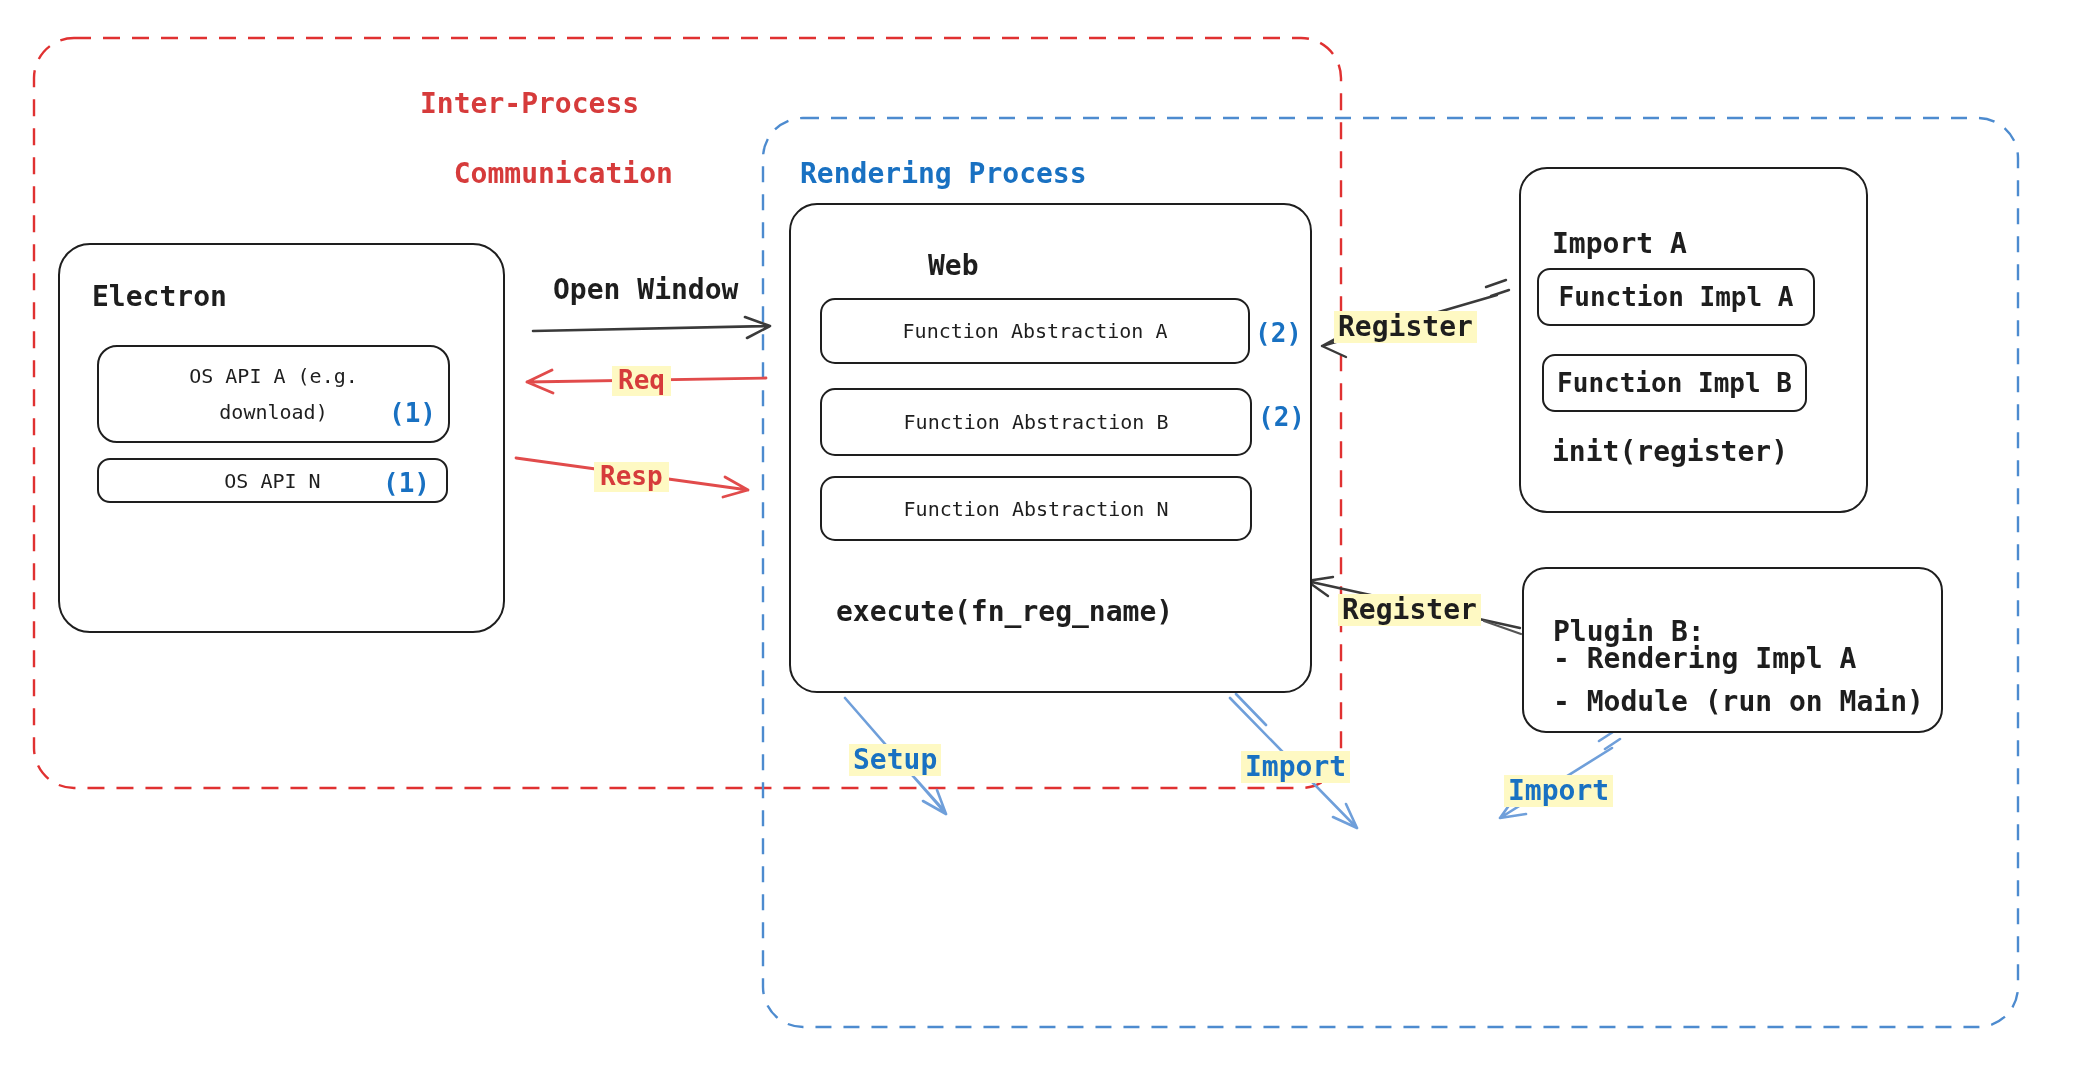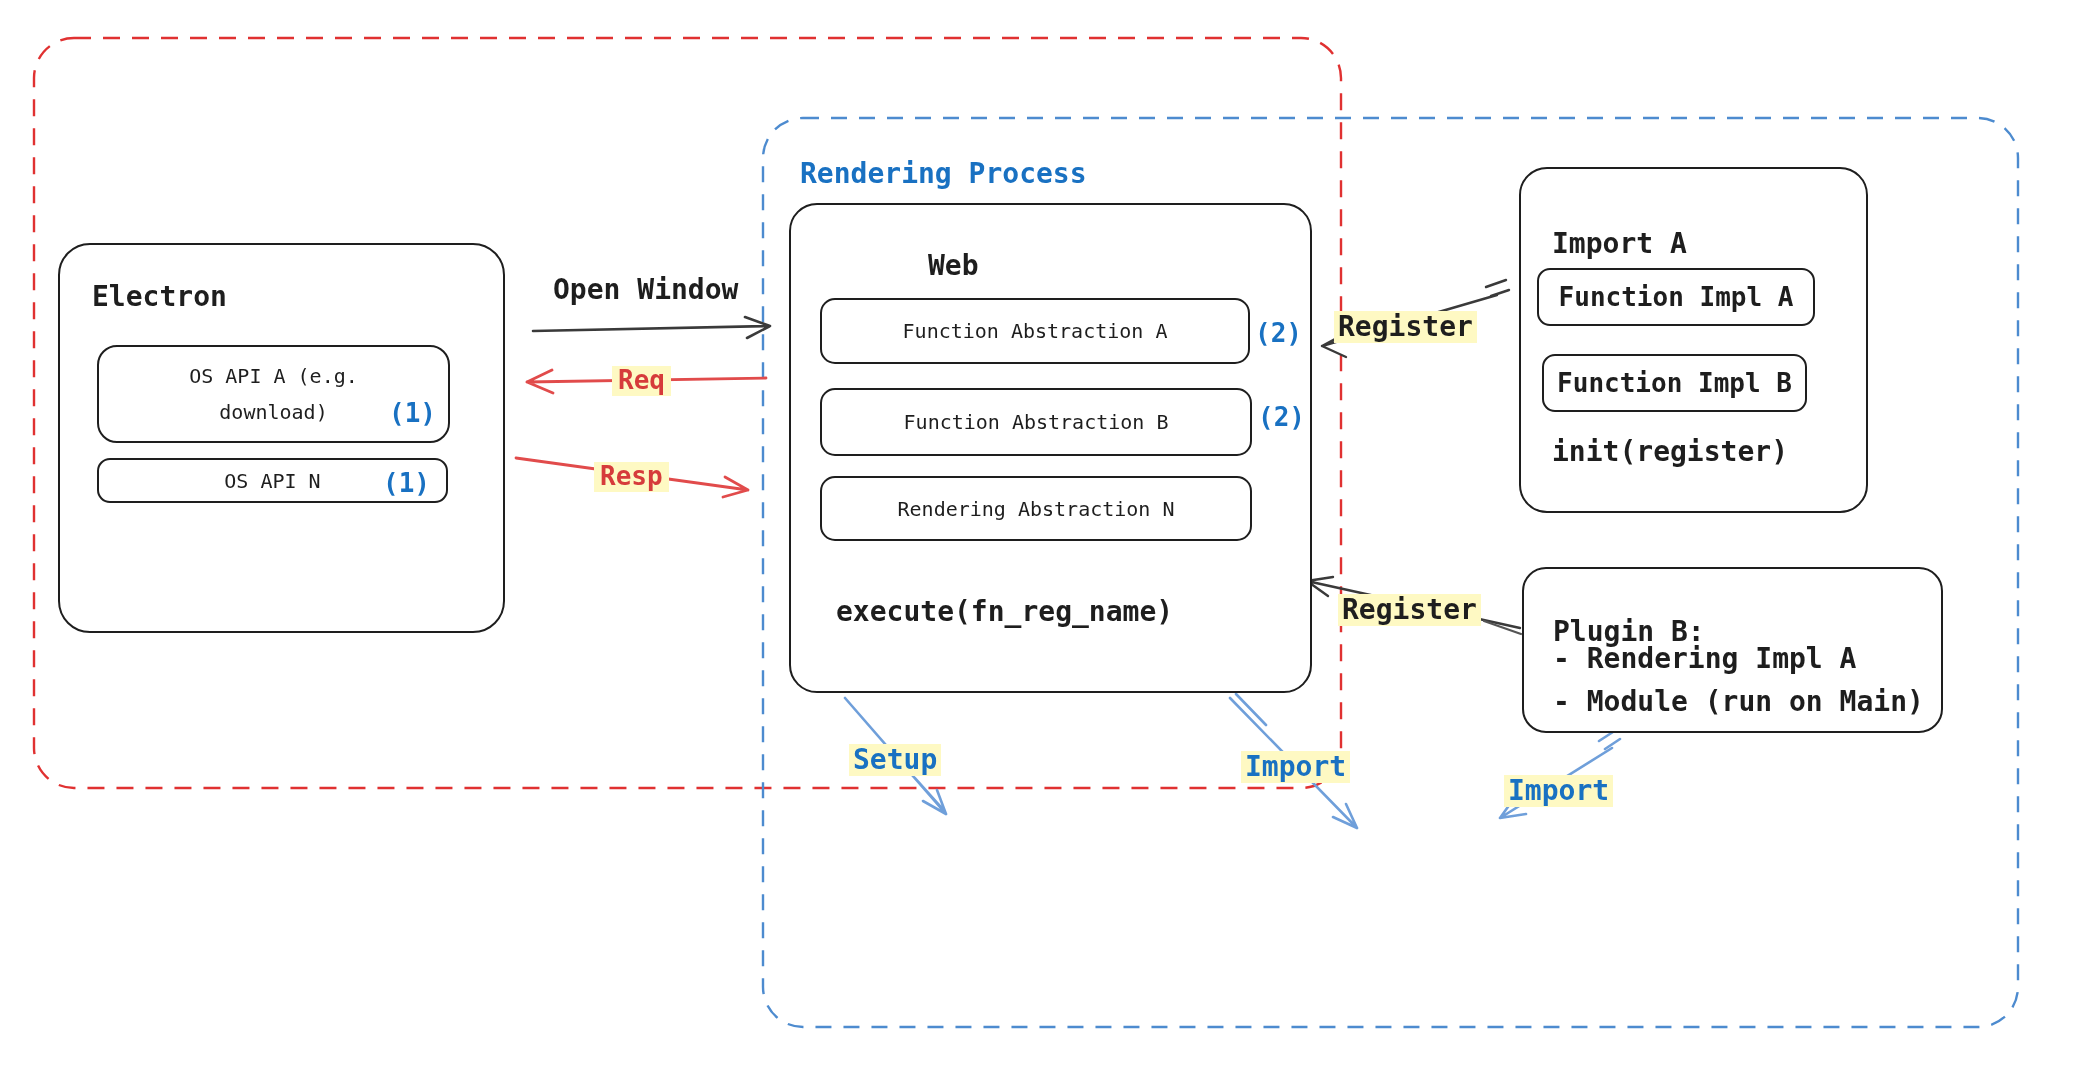--- a/index.html
+++ b/index.html
@@ -45,20 +45,22 @@
 
     <path d="M1484,621 L1521,634" fill="none" stroke="#555555" stroke-width="2.2" stroke-linecap="round"></path>
 
     <path d="M845,698 L946,814 M946,814 L937,790 M946,814 L923,801 M941,807 L915,778" fill="none" stroke="#6f9fda" stroke-width="2.6" stroke-linecap="round"></path>
 
     <path d="M1230,698 L1357,828 M1357,828 L1346,804 M1357,828 L1333,817 M1236,694 L1266,725" fill="none" stroke="#6f9fda" stroke-width="2.6" stroke-linecap="round"></path>
 
     <path d="M1612,748 L1500,818 M1500,818 L1526,814 M1500,818 L1515,797 M1599,741 l17,-11 M1605,749 l15,-10" fill="none" stroke="#6f9fda" stroke-width="2.6" stroke-linecap="round"></path>
   </svg>
 
+  <div class="lbl red" style="left:420px;top:86px;line-height:35px;"><span>Inter-Process</span><br>
+  <span>Communication</span></div>
 
   <div class="lbl blue" style="left:800px;top:158px;">Rendering Process</div>
 
   <div class="box" style="left:58px;top:243px;width:447px;height:390px;border-radius:32px;"></div>
   <div class="lbl ink" style="left:92px;top:281px;">Electron</div>
 
   <div class="box center col" style="left:97px;top:345px;width:353px;height:98px;border-radius:20px;line-height:36px;">
     <span class="boxtext">OS API A (e.g.</span>
     <span class="boxtext">download)</span>
     <span class="badge" style="right:12px;bottom:10px;">(1)</span>
@@ -80,21 +82,21 @@
     <span class="boxtext">Function Abstraction A</span>
   </div>
   <div class="badge" style="left:1255px;top:318px;">(2)</div>
 
   <div class="box center" style="left:820px;top:388px;width:432px;height:68px;border-radius:15px;">
     <span class="boxtext">Function Abstraction B</span>
   </div>
   <div class="badge" style="left:1258px;top:402px;">(2)</div>
 
   <div class="box center" style="left:820px;top:476px;width:432px;height:65px;border-radius:15px;">
-    <span class="boxtext">Rendering Abstraction N</span>
+    <span class="boxtext">Function Abstraction N</span>
   </div>
 
   <div class="lbl ink" style="left:836px;top:596px;">execute(fn_reg_name)</div>
 
   <div class="lbl ink onwire" style="left:1334px;top:311px;padding:0 4px;">Register</div>
   <div class="lbl ink onwire" style="left:1338px;top:594px;padding:0 4px;">Register</div>
 
   <div class="box" style="left:1519px;top:167px;width:349px;height:346px;border-radius:28px;"></div>
   <div class="lbl ink" style="left:1552px;top:228px;">Import A</div>
   <div class="box center" style="left:1537px;top:268px;width:278px;height:58px;border-radius:13px;">

